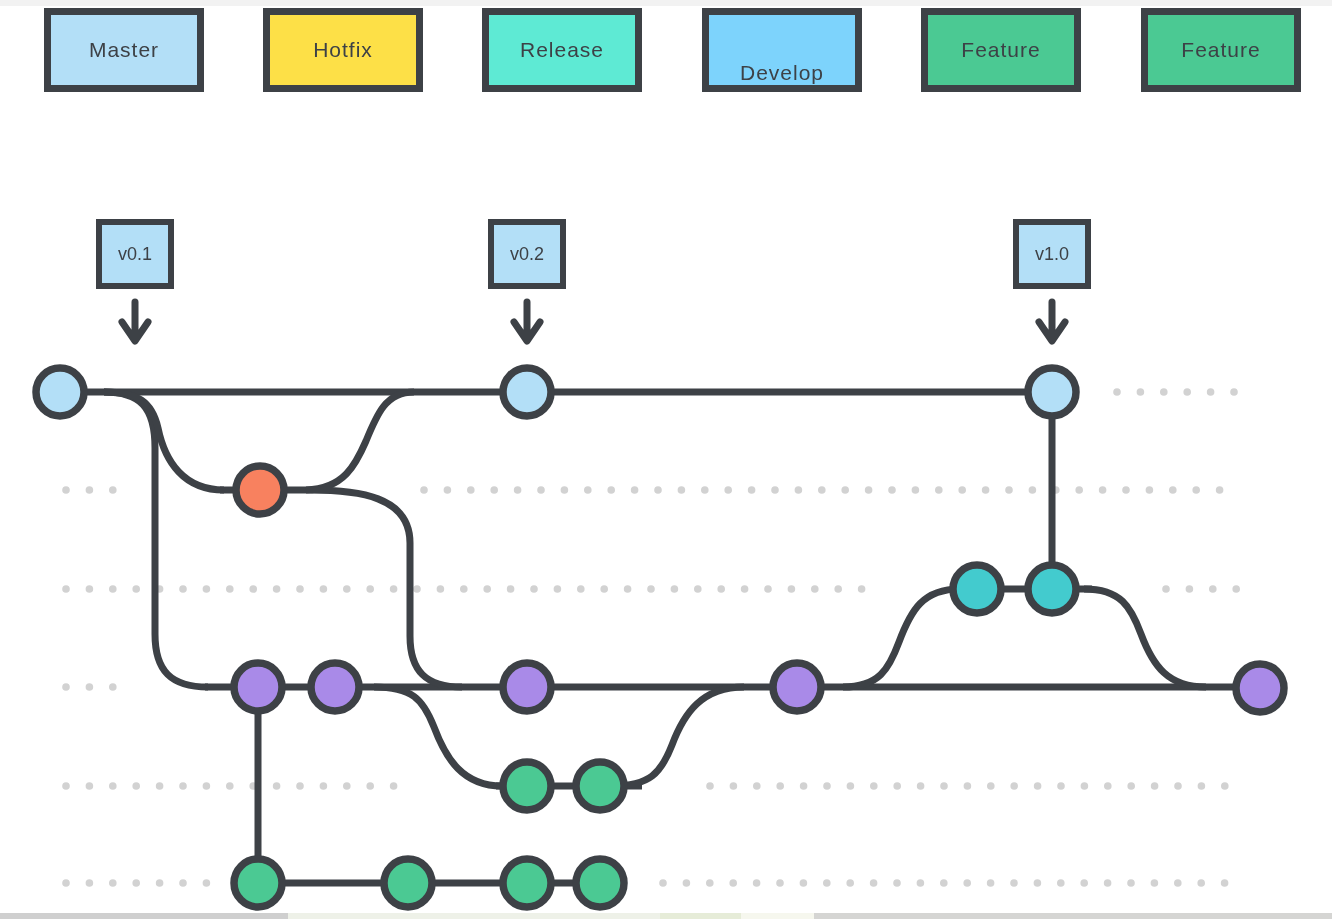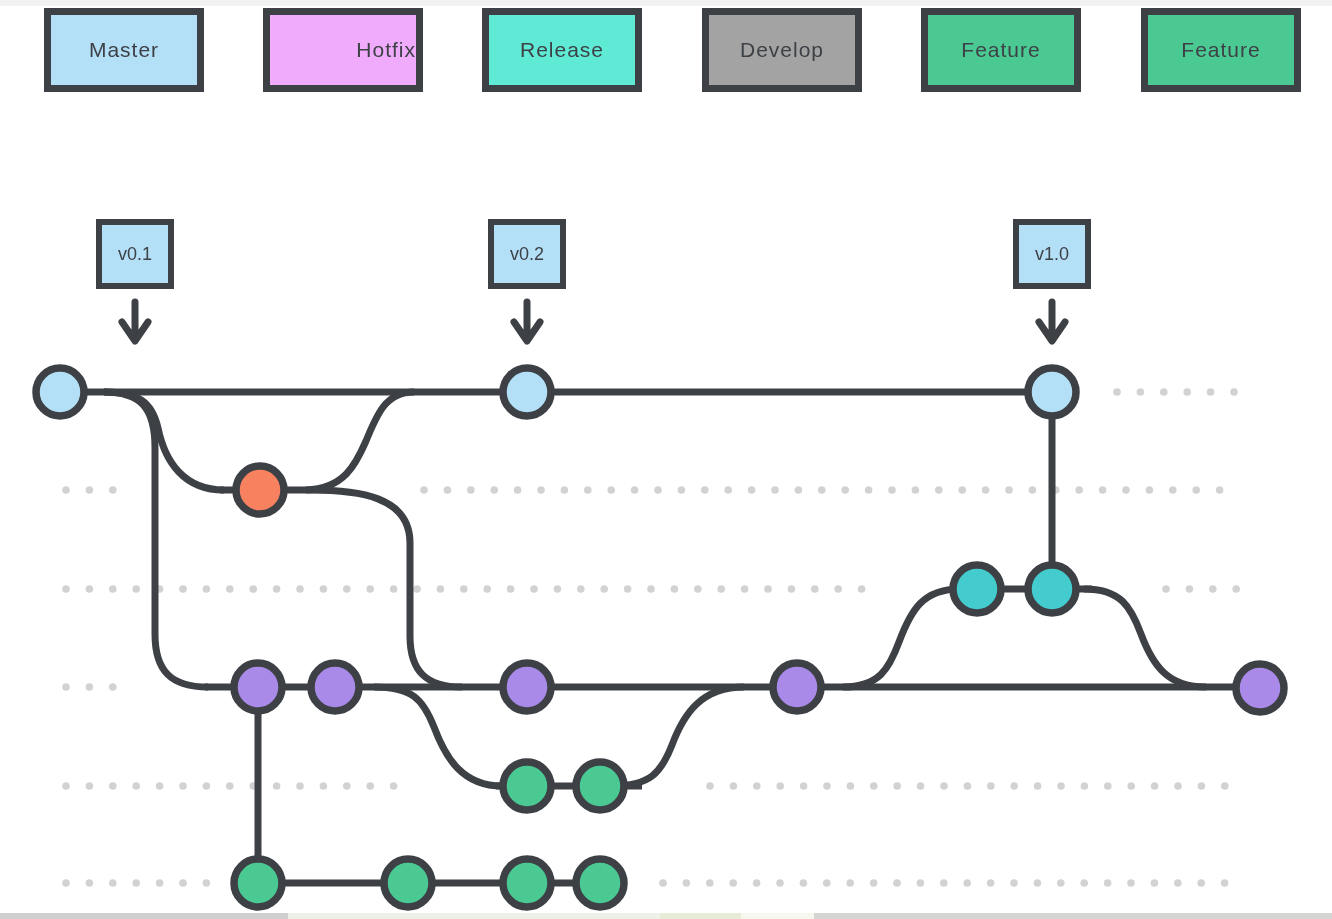--- a/index.html
+++ b/index.html
@@ -13,27 +13,27 @@
   .strip{position:absolute;}
 </style>
 </head>
 <body>
 
 <div id="stage">
   <div id="legend">
       <div class="legend-item" style="left: 33px; background: rgb(179, 223, 247);">
         <span>Master</span>
       </div>
-      <div class="legend-item" style="left: 252px; background: #f0abfc; justify-content: flex-end;">
+      <div class="legend-item" style="left: 252px; background: #fde047;">
         <span>Hotfix</span>
       </div>
       <div class="legend-item" style="left: 471px; background: #5eead4;">
         <span>Release</span>
       </div>
-      <div class="legend-item" style="left: 691px; background: #a3a3a3;">
+      <div class="legend-item" style="left: 691px; background: #7dd3fc; align-items: flex-end;">
         <span>Develop</span>
       </div>
       <div class="legend-item" style="left: 910px; background: rgb(75, 201, 147);">
         <span>Feature</span>
       </div>
       <div class="legend-item" style="left: 1130px; background: rgb(75, 201, 147);">
         <span>Feature</span>
       </div>
     </div>
   <svg id="graph-svg" width="1332" height="919" viewBox="0 0 1332 919" xmlns="http://www.w3.org/2000/svg">

